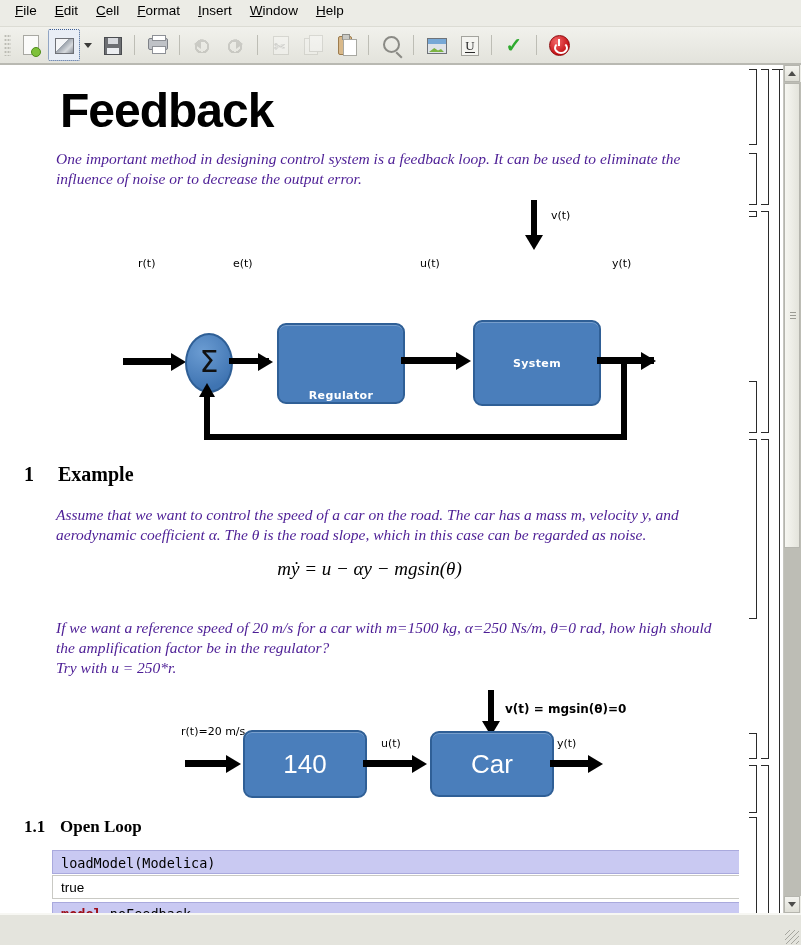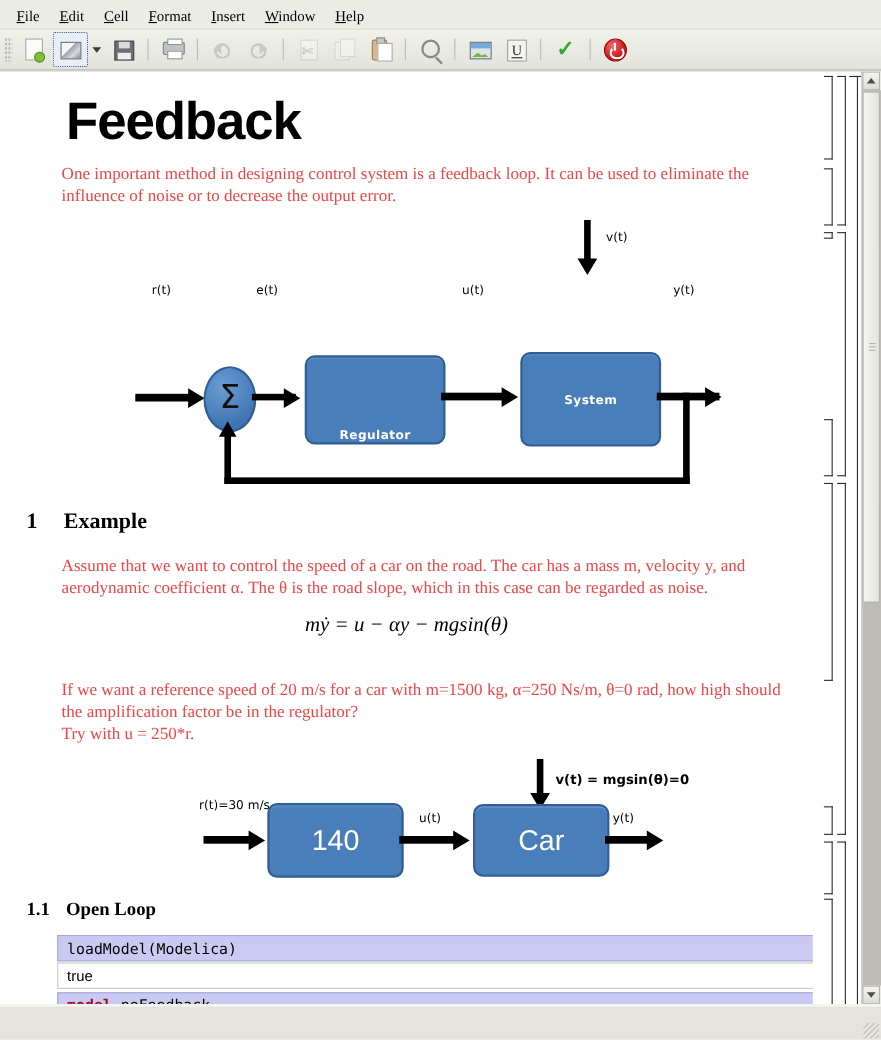--- a/index.html
+++ b/index.html
@@ -6,22 +6,22 @@
   body{
     width:801px;height:945px;overflow:hidden;
     background:#d9d9d2;
     font-family:"Liberation Sans", sans-serif;
     font-size:13px;
     -webkit-font-smoothing:none;
   }
   .app{position:relative;width:801px;height:945px;background:#e8e8e2;display:flex;flex-direction:column;}
 
   
-  .menubar{height:26px;background:#ececE6;display:flex;align-items:flex-end;padding-left:6px;
-           border-bottom:1px solid #dcdcd4;flex:0 0 auto;font-family:Liberation Serif, serif;}
+  .menubar{height:26px;background:#ececE6;display:flex;align-items:flex-start;padding-left:6px;
+           border-bottom:1px solid #dcdcd4;flex:0 0 auto;}
   .menu-item{padding:3px 9px;font-size:13.5px;color:#000;cursor:default;border-radius:2px;}
   .menu-item u{text-decoration:underline;}
 
   
   .toolbar{height:36px;background:linear-gradient(#f1f1ec,#e3e3dc);border-bottom:1px solid #b9b9b2;
            display:flex;align-items:center;padding:0 4px;flex:0 0 auto;gap:1px;}
   .tgrip{width:7px;height:22px;margin-right:3px;
          background-image:radial-gradient(circle,#b0b0a8 1px,transparent 1.2px);
          background-size:3px 4px;opacity:.8;}
   .tbtn{width:30px;height:30px;display:flex;align-items:center;justify-content:center;
@@ -93,22 +93,22 @@
       background-image:linear-gradient(#9b9b94 1px,transparent 1px);background-size:100% 3px;}
 
   .statusbar{height:30px;background:#e4e4dd;border-top:2px solid #f7f7f3;flex:0 0 auto;position:relative;}
   .grip{position:absolute;right:2px;bottom:1px;width:14px;height:14px;
         background-image:linear-gradient(135deg,transparent 45%,#a6a69f 45%,#a6a69f 55%,transparent 55%);
         background-size:5px 5px;}
 
   
   .content{position:absolute;left:0;top:0;right:0;padding:0;}
   h1.title{font-family:"Liberation Sans",sans-serif;font-size:48px;font-weight:bold;margin:18px 0 0 60px;letter-spacing:-1px;color:#000;}
-  p.body{font-family:"Liberation Serif",serif;font-size:15.5px;line-height:1.32;color:#ef4444;margin:0;
-         position:absolute;left:56px;width:672px;}
+  p.body{font-family:"Liberation Serif",serif;font-size:15.5px;line-height:1.32;color:#4c1d95;margin:0;
+         position:absolute;left:56px;width:672px;font-style:italic;}
   h2.sec{font-family:"Liberation Serif",serif;font-weight:bold;font-size:20px;margin:0;position:absolute;left:24px;color:#000;}
   h2.sec .num{display:inline-block;min-width:34px;}
   h3.sub{font-family:"Liberation Serif",serif;font-weight:bold;font-size:17px;margin:0;position:absolute;left:24px;color:#000;}
   h3.sub .num{display:inline-block;min-width:36px;}
   .eq{font-family:"Liberation Serif",serif;font-style:italic;font-size:19px;position:absolute;width:100%;text-align:center;color:#000;}
 
   
   .diagram{position:absolute;}
   .dbox{position:absolute;background:#4a7ebb;border:2px solid #2f5f96;border-radius:9px;
         box-shadow:inset 0 1px 0 rgba(255,255,255,.25);
@@ -309,21 +309,21 @@
         <div class="eq" style="top:493px;">
           <span>mẏ = u − αy − mgsin(θ)</span>
         </div>
 
         <p class="body" style="top:553px;">If we want a reference speed of 20 m/s for a car with m=1500 kg, α=250 Ns/m, θ=0 rad, how high should</p>
         <p class="body" style="top:573px;">the amplification factor be in the regulator?</p>
         <p class="body" style="top:593px;">Try with u = 250*r.</p>
 
         <div class="diagram" style="left:0;top:620px;width:740px;height:120px;">
 
-          <div class="dlab" style="left:181px;top:40px;">r(t)=30 m/s</div>
+          <div class="dlab" style="left:181px;top:40px;">r(t)=20 m/s</div>
           <div class="dline" style="left:185px;top:75px;width:46px;height:7px;"></div>
           <div class="ahead-r" style="left:226px;top:70px;"></div>
 
           <div class="dbox big" style="left:243px;top:45px;width:120px;height:64px;">
             <span>140</span>
           </div>
 
           <div class="dlab" style="left:381px;top:52px;">u(t)</div>
           <div class="dline" style="left:363px;top:75px;width:55px;height:7px;"></div>
           <div class="ahead-r" style="left:412px;top:70px;"></div>

